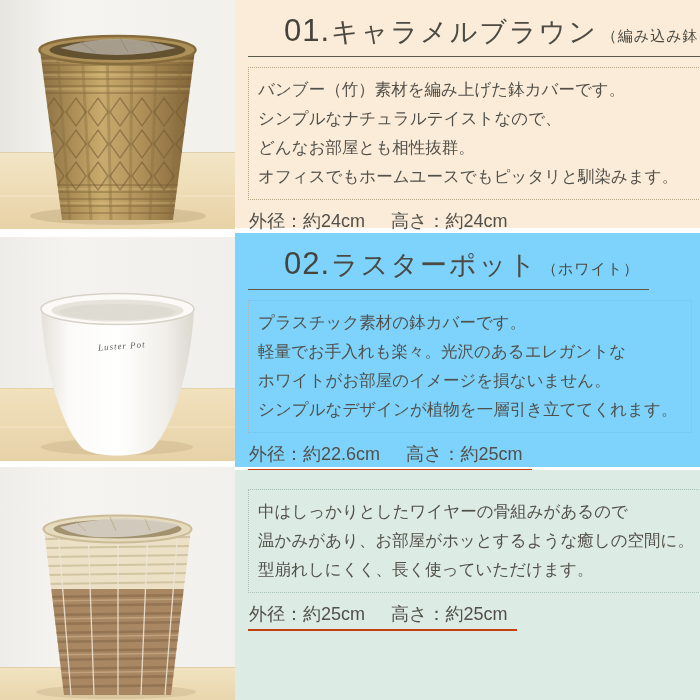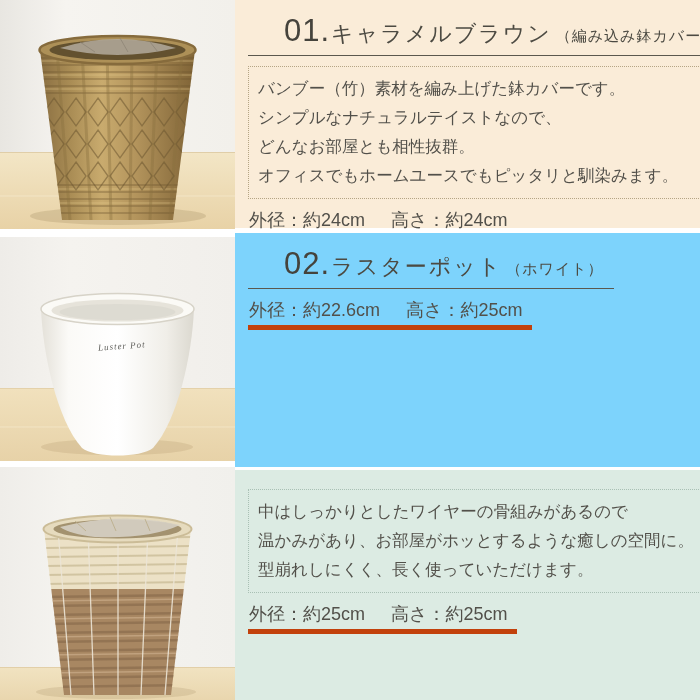--- a/index.html
+++ b/index.html
@@ -20,31 +20,31 @@
   .row3 .panel{margin-top:3px;height:230.3px;}
   .title{
     display:inline-block;white-space:nowrap;margin-top:4px;
     border-bottom:1.5px solid #5b584e;
     padding:0 10px 6px 2px;
   }
   .title span{vertical-align:baseline;}
   .title span:empty{display:none;}
   .num{font-size:31px;color:#45433c;letter-spacing:1px;padding-right:1px;margin-left:34px;}
   .pre{font-size:16px;color:#4c4a42;letter-spacing:1px;}
-  .main{font-size:22px;color:#4c4a42;letter-spacing:2px;}
+  .main{font-size:27px;color:#4c4a42;letter-spacing:2px;}
   .suf{font-size:15px;color:#4c4a42;letter-spacing:1px;padding-left:4px;}
   .desc{
     box-sizing:border-box;width:100%;
     border:1px dotted #a39a84;
     margin-top:10px;padding:7px 8px 8px 9px;
   }
   .line{font-size:16.5px;line-height:29px;color:#52504a;white-space:nowrap;overflow:visible;}
   .size{
     display:inline-block;margin-top:9px;
-    border-bottom:5px solid #c2410c;
+    border-bottom:2px solid #c2410c;
     padding:0 10px 3px 1px;
     font-size:18px;color:#52504a;white-space:nowrap;
   }
   .size .sh{margin-left:26px;}
 </style>
 </head>
 <body>
 
 <div class="page">
 
@@ -169,20 +169,26 @@
         <ellipse cx="117.5" cy="72" rx="76.5" ry="15.5" fill="#fbfaf6" stroke="#d7d3c8" stroke-width="1.5"></ellipse>
         <ellipse cx="117.5" cy="73.5" rx="66" ry="11" fill="#e6e3da"></ellipse>
         <ellipse cx="117.5" cy="75" rx="58" ry="8" fill="#dbd8cf" opacity="0.8"></ellipse>
         <text x="122" y="112" text-anchor="middle" font-size="9" font-style="italic" font-family="'Liberation Serif','DejaVu Serif',serif" fill="#62625e" letter-spacing="1" transform="rotate(-4 122 112)">Luster Pot</text>
       </svg>
     </div>
     <div class="panel" style="background: #7dd3fc;">
       <div class="title">
         <span class="num">02.</span><span class="main">ラスターポット</span><span class="suf">（ホワイト）</span>
       </div>
+      <div class="desc" style="border-color: rgb(178, 176, 170);">
+        <div class="line">プラスチック素材の鉢カバーです。</div>
+        <div class="line">軽量でお手入れも楽々。光沢のあるエレガントな</div>
+        <div class="line">ホワイトがお部屋のイメージを損ないません。</div>
+        <div class="line">シンプルなデザインが植物を一層引き立ててくれます。</div>
+      </div>
       <div class="size">
         <span>外径：約22.6cm</span><span class="sh">高さ：約25cm</span>
       </div>
     </div>
   </section>
 
   <section class="row row3">
     <div class="photo">
       <svg width="235" height="233" viewBox="0 0 235 233">
         <defs>

